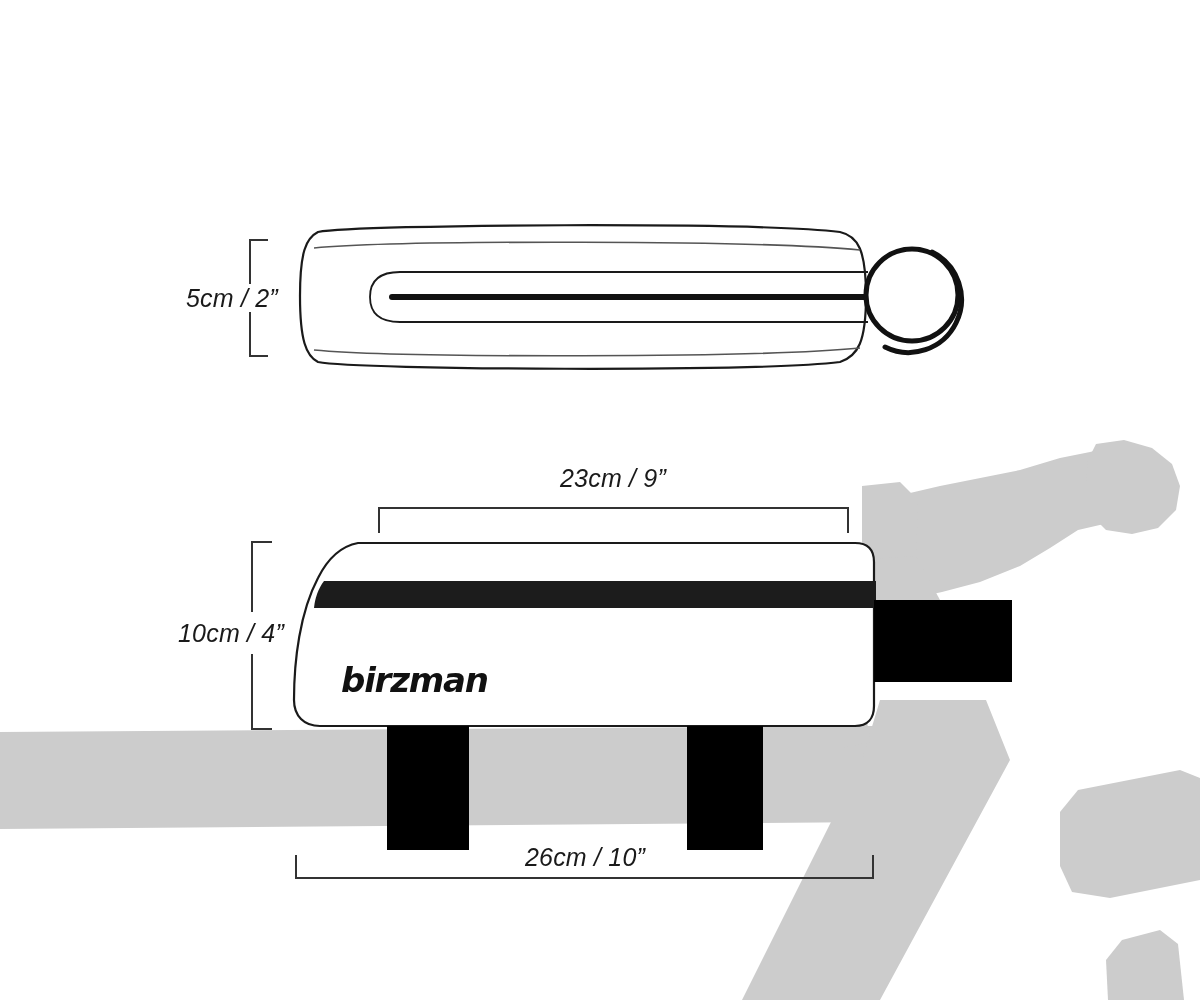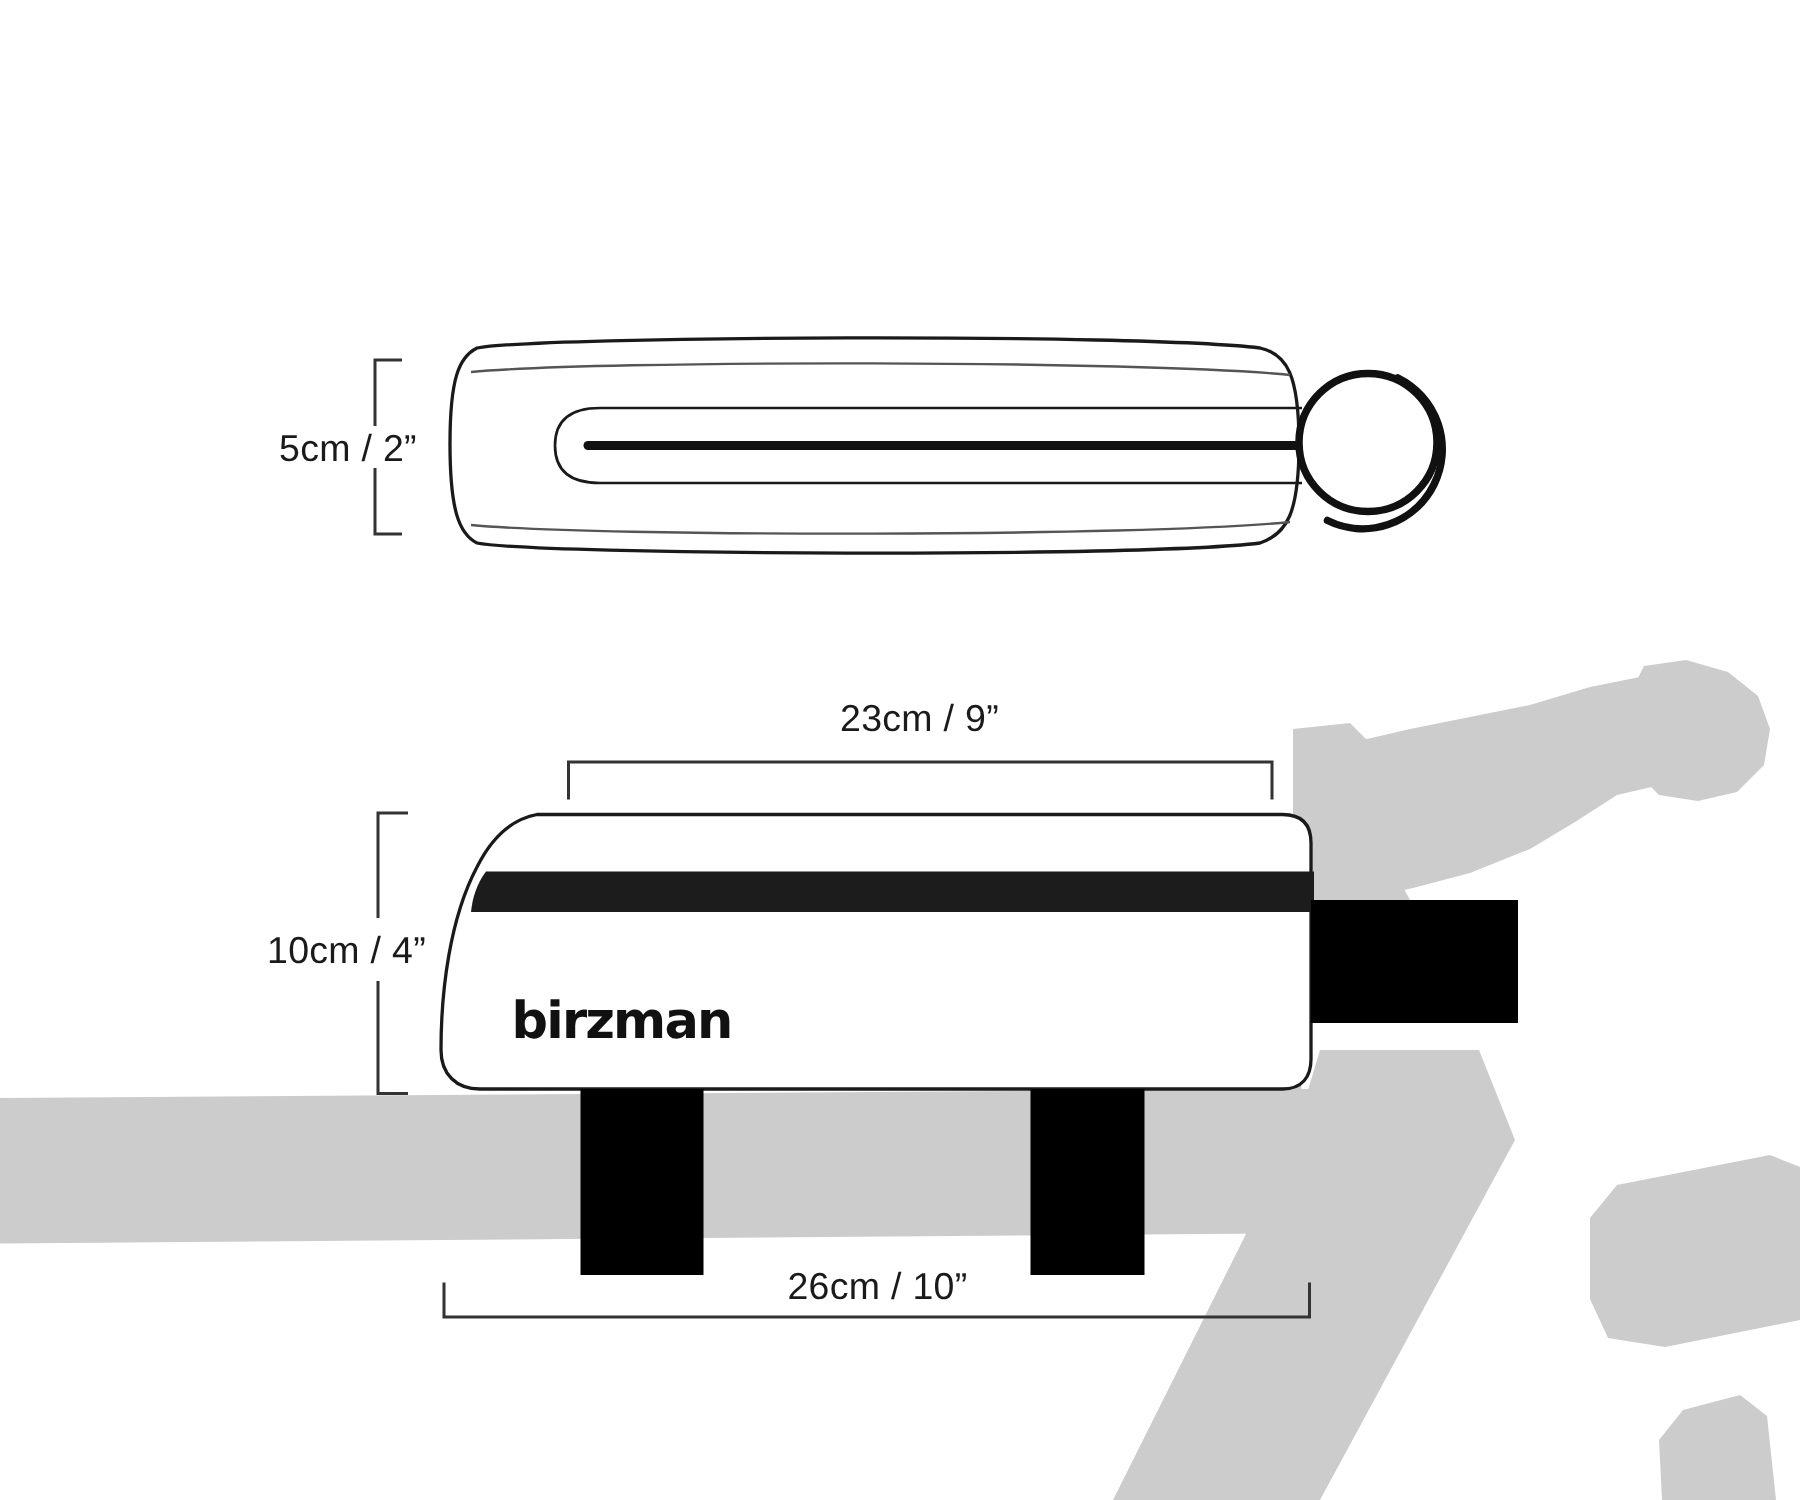--- a/index.html
+++ b/index.html
@@ -14,20 +14,21 @@
     position: relative;
     overflow: hidden;
     font-family: "Liberation Sans", "DejaVu Sans", sans-serif;
   }
   #diagram-root {
     position: absolute;
     top: 0;
     left: 0;
     width: 1200px;
     height: 1000px;
+    font-style: italic;
   }
   svg.diagram-canvas {
     display: block;
     width: 1200px;
     height: 1000px;
   }
   .dim-text {
     font-family: "Liberation Sans", "DejaVu Sans", sans-serif;
     font-size: 25px;
     fill: #1a1a1a;

